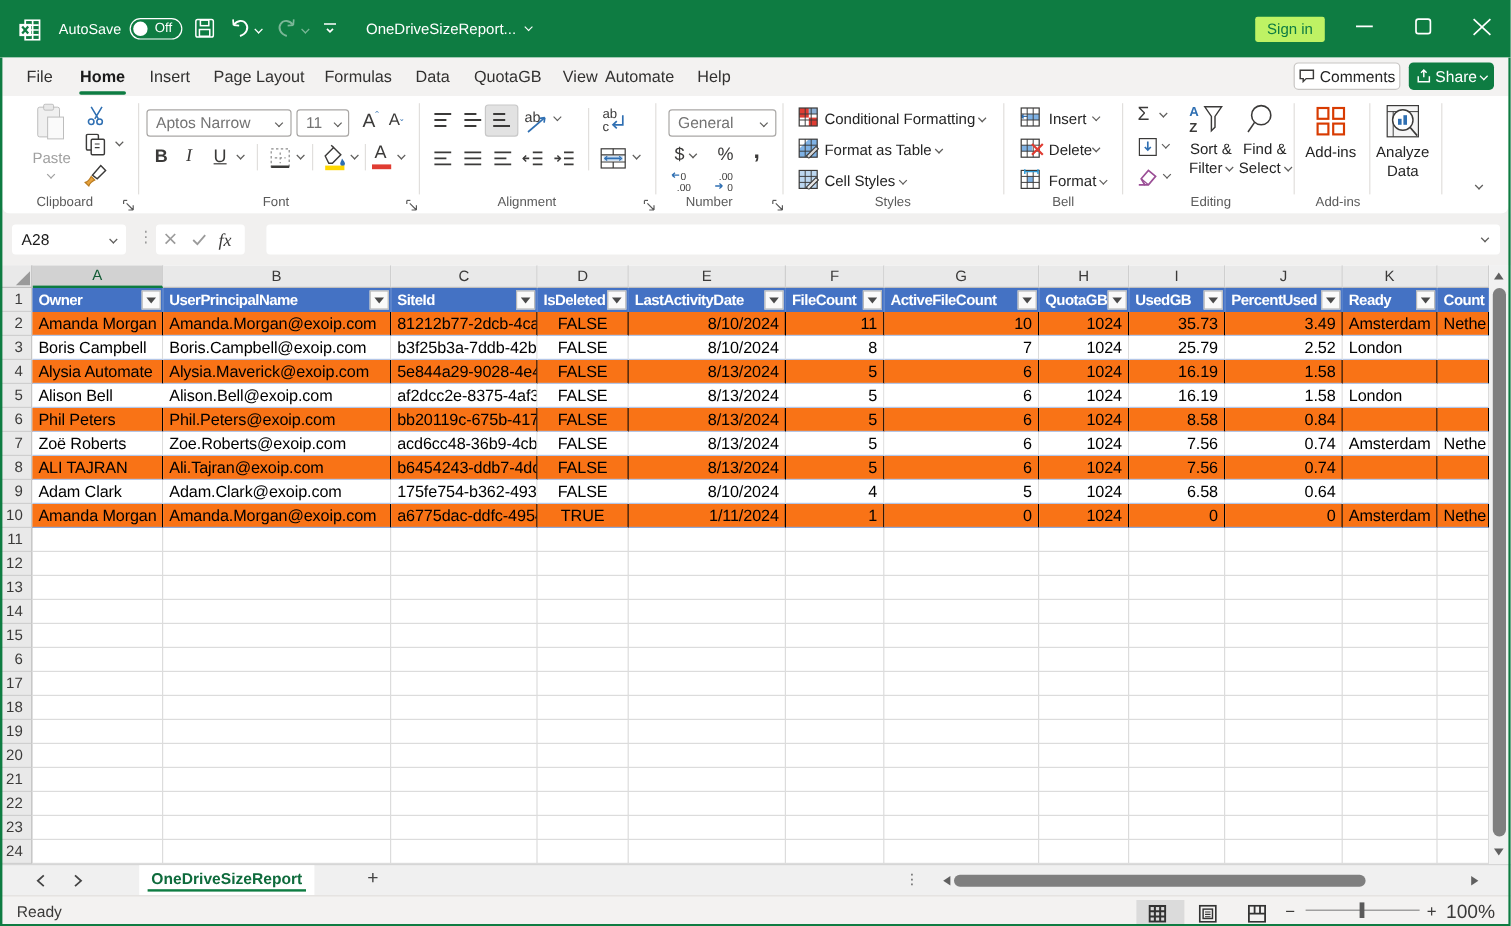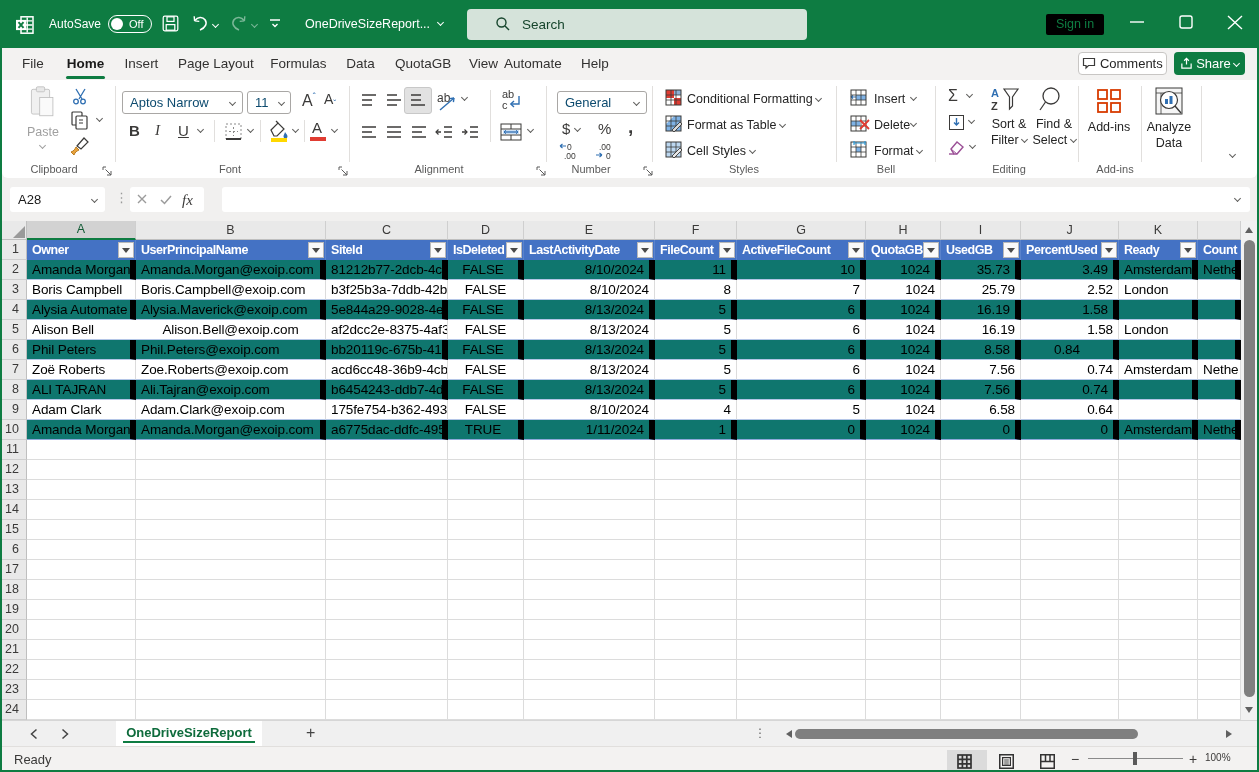--- a/index.html
+++ b/index.html
@@ -9,54 +9,54 @@
 #toggle{position:absolute;left:108px;top:15px;width:44px;height:18px;border:1px solid #fff;border-radius:9px}
 #toggle .knob{position:absolute;left:2px;top:2px;width:12px;height:12px;border-radius:50%;background:#fff}
 #toggle .lab{position:absolute;left:20px;top:2px;font-size:11px;color:#fff}
 #saveic{position:absolute;left:162px;top:15px}
 #custq{position:absolute;left:268px;top:16px}
 #fname{position:absolute;left:305px;top:17px;font-size:12.5px}
 #fname .chev{margin-left:6px}
 #search{position:absolute;left:467px;top:9px;width:340px;height:31px;background:#d5e3da;border-radius:4px;color:#123c27}
 #search svg{position:absolute;left:28px;top:7px}
 #search span{position:absolute;left:55px;top:8px;font-size:13.5px;color:#16452c}
-#signin{position:absolute;left:1046px;top:14px;width:58px;height:21px;background:#000000;border-radius:2px;color:#0e7c42;font-size:12.5px;text-align:center;line-height:21px}
+#signin{position:absolute;left:1046px;top:14px;width:58px;height:21px;background:#bef264;border-radius:2px;color:#0e7c42;font-size:12.5px;text-align:center;line-height:21px}
 .winbtn{position:absolute;top:0;width:48px;height:44px;color:#fff;text-align:center}
 
 #tabrow{position:absolute;left:0;top:48px;width:1259px;height:32px;background:#f3f2f1}
 .rtab{position:absolute;top:48px;height:32px;line-height:32px;font-size:13.5px;color:#323130;text-align:center;white-space:nowrap}
 #hometab{font-weight:bold;color:#1a1a1a}
 #homeul{position:absolute;left:66px;top:76px;width:39px;height:3px;background:#0e7c42;border-radius:2px}
 #comments{position:absolute;left:1078px;top:52px;width:89px;height:23px;background:#fff;border:1px solid #c8c6c4;border-radius:4px;font-size:13px;color:#242424;line-height:21px;text-align:center}
 #share{position:absolute;left:1174px;top:52px;width:71px;height:23px;background:#0e7c42;border-radius:4px;font-size:13px;color:#fff;line-height:23px;text-align:center}
 
 #ribbon{position:absolute;left:2px;top:80px;width:1255px;height:98px;background:#fff;border-radius:0 0 6px 6px}
 #ribbonbg{position:absolute;left:0;top:80px;width:1259px;height:141px;background:#f1f0ef}
 .gsep{position:absolute;top:86px;width:1px;height:76px;background:#e1dfdd}
 .glabel{position:absolute;top:163px;font-size:11px;color:#5a5a5a;text-align:center}
 .chev{display:inline-block;width:5px;height:5px;border-right:1.3px solid #5f5e5c;border-bottom:1.3px solid #5f5e5c;transform:rotate(45deg);vertical-align:2px}
 .chevw{border-color:#fff}
-.combob{position:absolute;background:#fff;border:1px solid #a9a7a5;border-radius:3px;font-size:13px;color:#0c4a6e}
+.combob{position:absolute;background:#fff;border:1px solid #a9a7a5;border-radius:3px;font-size:13px;color:#737373}
 .rbtn-lab{position:absolute;font-size:12.5px;color:#242424}
 
 #fbar{position:absolute;left:0;top:178px;width:1259px;height:43px;background:#f1f0ef}
 #namebox{position:absolute;left:10px;top:187px;width:95px;height:25px;background:#fff;border-radius:3px;font-size:13px;color:#1a1a1a;line-height:25px;padding-left:8px}
 #fxbox{position:absolute;left:130px;top:187px;width:74px;height:25px;background:#fff;border-radius:3px}
 #ffield{position:absolute;left:222px;top:187px;width:1028px;height:25px;background:#fff;border-radius:3px}
 
 #grid{position:absolute;left:0px;top:221px;width:1241px;height:499px;background:#fff;overflow:hidden}
 .chd{position:absolute;top:0;height:19px;background:#e9e9e9;border-right:1px solid #cfcfcf;border-bottom:1px solid #bfbfbf;font-size:12.5px;color:#3b3a39;text-align:center;line-height:18px}
 .chdA{background:#d2d2d2;border-bottom:2px solid #0e7c42;color:#135c36;line-height:17px}
 .selall{position:absolute;left:0;top:0;width:27px;height:19px;background:#e9e9e9;border-right:1px solid #bfbfbf;border-bottom:1px solid #bfbfbf}
 .rhd{position:absolute;left:0;width:27px;height:20px;background:#e9e9e9;border-right:1px solid #bfbfbf;border-bottom:1px solid #cfcfcf;font-size:12.5px;color:#3b3a39;text-align:right;padding-right:7px;line-height:19px}
 .th{position:absolute;height:20px;background:#4472c4;color:#fff;font-weight:bold;font-size:12.5px;letter-spacing:-0.45px;line-height:20px;padding-left:5px;overflow:hidden;border-right:1px solid #5a83cc}
 .fbtn{position:absolute;right:1px;top:2px;width:16px;height:16px;background:#fafafa;border:1px solid #b9b9b9}
 .fbtn i{position:absolute;left:3px;top:5px;width:0;height:0;border-left:4.5px solid transparent;border-right:4.5px solid transparent;border-top:5.5px solid #4a4a4a}
 .td{position:absolute;height:20px;font-size:13.5px;color:#000;line-height:19px;padding:0 5px;overflow:hidden;white-space:nowrap;border-bottom:1px solid #b4c6e7;border-right:1px solid #dcdcdc;background:#fff;letter-spacing:-0.1px}
-.td.band{background:#0f766e;border-right:6px solid #000000}
+.td.band{background:#f97316;border-right:1px solid #000000}
 .vgl{position:absolute;width:1px;background:#dcdcdc}
 .hgl{position:absolute;height:1px;background:#dcdcdc}
 
 #vscroll{position:absolute;left:1241px;top:221px;width:16px;height:499px;background:#f1f1f1}
 #vthumb{position:absolute;left:1244px;top:240px;width:11px;height:457px;background:#7f7f7f;border-radius:5.5px}
 
 #tabs{position:absolute;left:0;top:720px;width:1259px;height:26px;background:#f0f0f0;border-top:1px solid #d6d6d6}
 #sheettab{position:absolute;left:116px;top:721px;width:146px;height:25px;background:#fff;text-align:center;font-size:13px;font-weight:bold;color:#0e6b3c;line-height:24px}
 #sheetul{position:absolute;left:123px;top:741px;width:132px;height:2px;background:#0e7c42}
 
@@ -90,27 +90,20 @@
  <span class="chev chevw" style="position:absolute;left:213px;top:22px"></span>
  <svg style="position:absolute;left:229px;top:13px;opacity:.45" width="20" height="20" viewBox="0 0 20 20" fill="none" stroke="#fff" stroke-width="1.6">
       <path d="M15 7.5 C12.5 3.8 7.5 3.3 5 6.8 C2.5 10.3 4.5 15 10 17"></path>
       <path d="M15.4 7.9 15.8 3.2M15.4 7.9 10.7 8.4" stroke-width="1.4"></path>
     </svg>
  <span class="chev chevw" style="position:absolute;left:252px;top:22px;opacity:.45"></span>
  <svg id="custq" width="14" height="14" viewBox="0 0 14 14" stroke="#fff" stroke-width="1.4" fill="none">
       <path d="M2 4h10M4.5 8 7 10.5 9.5 8"></path>
     </svg>
  <span id="fname">OneDriveSizeReport... <span class="chev chevw" style="margin-left:4px;vertical-align:3px"></span></span>
- <div id="search">
-      <svg width="16" height="16" viewBox="0 0 16 16" fill="none" stroke="#16452c" stroke-width="1.4">
-        <circle cx="6.5" cy="6.5" r="4.5"></circle>
-        <path d="M10 10l4 4"></path>
-      </svg>
-      <span>Search</span>
-    </div>
  <div id="signin">Sign in</div>
  <div class="winbtn" style="left:1113px"><svg width="48" height="44">
         <path d="M17 22h14" stroke="#fff" stroke-width="1.4"></path>
       </svg></div>
  <div class="winbtn" style="left:1162px"><svg width="48" height="44">
         <rect x="18" y="16" width="12" height="12" rx="2" fill="none" stroke="#fff" stroke-width="1.4"></rect>
       </svg></div>
  <div class="winbtn" style="left:1211px"><svg width="48" height="44">
         <path d="M17 16l14 13M31 16 17 29" stroke="#fff" stroke-width="1.4"></path>
       </svg></div>
@@ -508,41 +501,41 @@
 <div class="td band" style="left:448px;width:76px;top:79px;text-align:center;">FALSE</div>
 <div class="td band" style="left:524px;width:131px;top:79px;text-align:right;">8/13/2024</div>
 <div class="td band" style="left:655px;width:82px;top:79px;text-align:right;">5</div>
 <div class="td band" style="left:737px;width:129px;top:79px;text-align:right;">6</div>
 <div class="td band" style="left:866px;width:75px;top:79px;text-align:right;">1024</div>
 <div class="td band" style="left:941px;width:80px;top:79px;text-align:right;">16.19</div>
 <div class="td band" style="left:1021px;width:98px;top:79px;text-align:right;">1.58</div>
 <div class="td band" style="left:1119px;width:79px;top:79px;"></div>
 <div class="td band" style="left:1198px;width:43px;top:79px;"></div>
 <div class="td" style="left:27px;width:123px;top:99px;">Alison Bell</div>
-<div class="td" style="left:136px;width:190px;top:99px;text-align:center;">Alison.Bell@exoip.com</div>
+<div class="td" style="left:136px;width:190px;top:99px;">Alison.Bell@exoip.com</div>
 <div class="td" style="left:326px;width:122px;top:99px;">af2dcc2e-8375-4af3</div>
 <div class="td" style="left:448px;width:76px;top:99px;text-align:center;">FALSE</div>
 <div class="td" style="left:524px;width:131px;top:99px;text-align:right;">8/13/2024</div>
 <div class="td" style="left:655px;width:82px;top:99px;text-align:right;">5</div>
 <div class="td" style="left:737px;width:129px;top:99px;text-align:right;">6</div>
 <div class="td" style="left:866px;width:75px;top:99px;text-align:right;">1024</div>
 <div class="td" style="left:941px;width:80px;top:99px;text-align:right;">16.19</div>
 <div class="td" style="left:1021px;width:98px;top:99px;text-align:right;">1.58</div>
 <div class="td" style="left:1119px;width:79px;top:99px;">London</div>
 <div class="td" style="left:1198px;width:43px;top:99px;"></div>
 <div class="td band" style="left:27px;width:109px;top:119px;">Phil Peters</div>
 <div class="td band" style="left:136px;width:190px;top:119px;">Phil.Peters@exoip.com</div>
 <div class="td band" style="left:326px;width:122px;top:119px;">bb20119c-675b-4178</div>
 <div class="td band" style="left:448px;width:76px;top:119px;text-align:center;">FALSE</div>
 <div class="td band" style="left:524px;width:131px;top:119px;text-align:right;">8/13/2024</div>
 <div class="td band" style="left:655px;width:82px;top:119px;text-align:right;">5</div>
 <div class="td band" style="left:737px;width:129px;top:119px;text-align:right;">6</div>
 <div class="td band" style="left:866px;width:75px;top:119px;text-align:right;">1024</div>
 <div class="td band" style="left:941px;width:80px;top:119px;text-align:right;">8.58</div>
-<div class="td band" style="left:1021px;width:98px;top:119px;text-align:center;">0.84</div>
+<div class="td band" style="left:1021px;width:98px;top:119px;text-align:right;">0.84</div>
 <div class="td band" style="left:1119px;width:79px;top:119px;"></div>
 <div class="td band" style="left:1198px;width:43px;top:119px;"></div>
 <div class="td" style="left:27px;width:109px;top:139px;">Zoë Roberts</div>
 <div class="td" style="left:136px;width:190px;top:139px;">Zoe.Roberts@exoip.com</div>
 <div class="td" style="left:326px;width:122px;top:139px;">acd6cc48-36b9-4cb5</div>
 <div class="td" style="left:448px;width:76px;top:139px;text-align:center;">FALSE</div>
 <div class="td" style="left:524px;width:131px;top:139px;text-align:right;">8/13/2024</div>
 <div class="td" style="left:655px;width:82px;top:139px;text-align:right;">5</div>
 <div class="td" style="left:737px;width:129px;top:139px;text-align:right;">6</div>
 <div class="td" style="left:866px;width:75px;top:139px;text-align:right;">1024</div>
@@ -656,17 +649,17 @@
  <svg style="position:absolute;left:1040px;top:7px" width="15" height="15">
       <g stroke="#333" fill="none" stroke-width="1.5">
         <rect x="0.75" y="0.75" width="13.5" height="13.5"></rect>
         <path d="M5.5 1v6M10 1v6M1 7.4h13"></path>
       </g>
     </svg>
  <span style="position:absolute;left:1071px;top:4px;font-size:14px;color:#3b3a39">−</span>
  <div style="position:absolute;left:1088px;top:11px;width:95px;height:1px;background:#8a8a8a"></div>
  <div style="position:absolute;left:1133px;top:5px;width:4px;height:13px;background:#5a5a5a"></div>
  <span style="position:absolute;left:1189px;top:4px;font-size:14px;color:#3b3a39">+</span>
- <span style="position:absolute;left:1205px;top:5px;font-size:10px;color:#3b3a39">100%</span>
+ <span style="position:absolute;left:1205px;top:5px;font-size:16px;color:#3b3a39">100%</span>
 </div>
 <div id="greenbot"></div>
 <div id="gleft"></div>
 <div id="gright"></div>
 
 </body></html>

